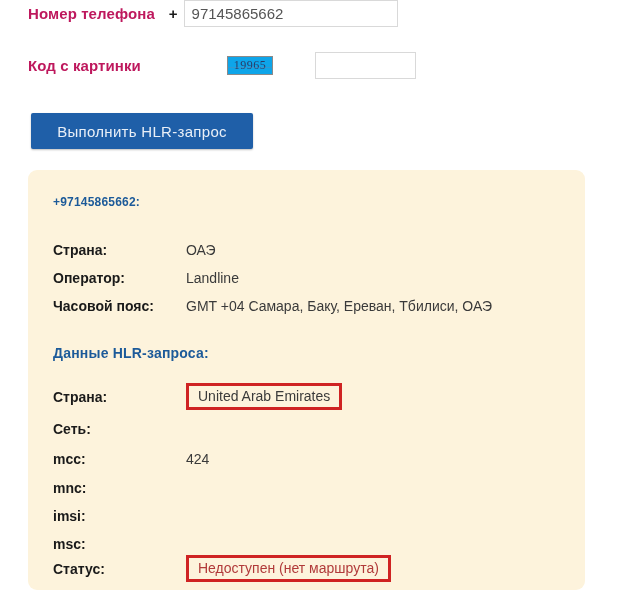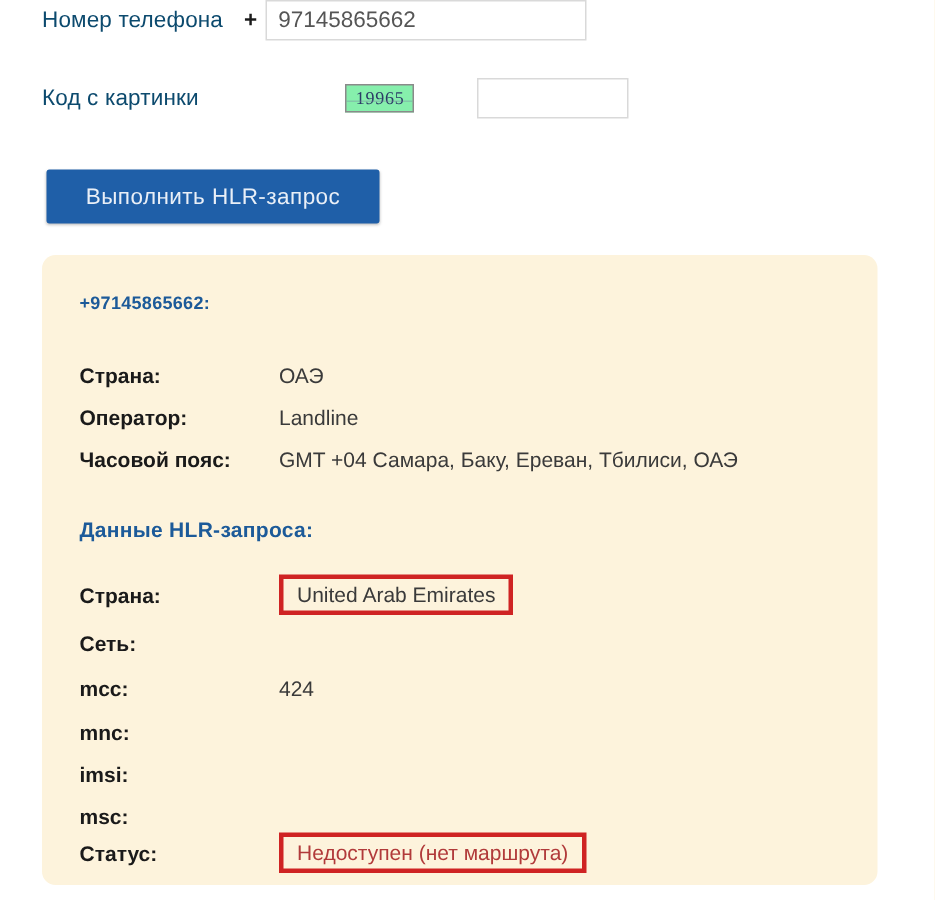--- a/index.html
+++ b/index.html
@@ -28,22 +28,22 @@
     position: absolute;
     display: flex;
     align-items: center;
   }
 
   .row-phone { left: 28px; top: 0px; }
   .row-captcha { left: 28px; top: 52px; }
 
   .field-label {
     font-size: 15px;
-    font-weight: normal;
-    color: #0c4a6e;
+    font-weight: bold;
+    color: #be185d;
     letter-spacing: 0.1px;
     white-space: nowrap;
   }
 
   .plus-sign {
     font-size: 15px;
     font-weight: bold;
     color: #1a1a1a;
     margin-left: 14px;
     margin-right: 6px;
@@ -67,29 +67,29 @@
     width: 101px;
     height: 27px;
     font-size: 14px;
   }
 
   .captcha-image {
     box-sizing: border-box;
     width: 46px;
     height: 19px;
     border: 1px solid #8a8a8a;
-    background: #86efac;
+    background: #0ea5e9;
     display: flex;
     align-items: center;
     justify-content: center;
     font-family: "Liberation Serif", "DejaVu Serif", serif;
     font-size: 12px;
     letter-spacing: 0.5px;
     color: #2b3b66;
-    margin-left: 16px;
+    margin-left: 4px;
     position: relative;
     overflow: hidden;
   }
   .captcha-image::after {
     content: "";
     position: absolute;
     left: 0; right: 0; top: 60%;
     height: 1px;
     background: rgba(120,130,160,0.35);
   }

